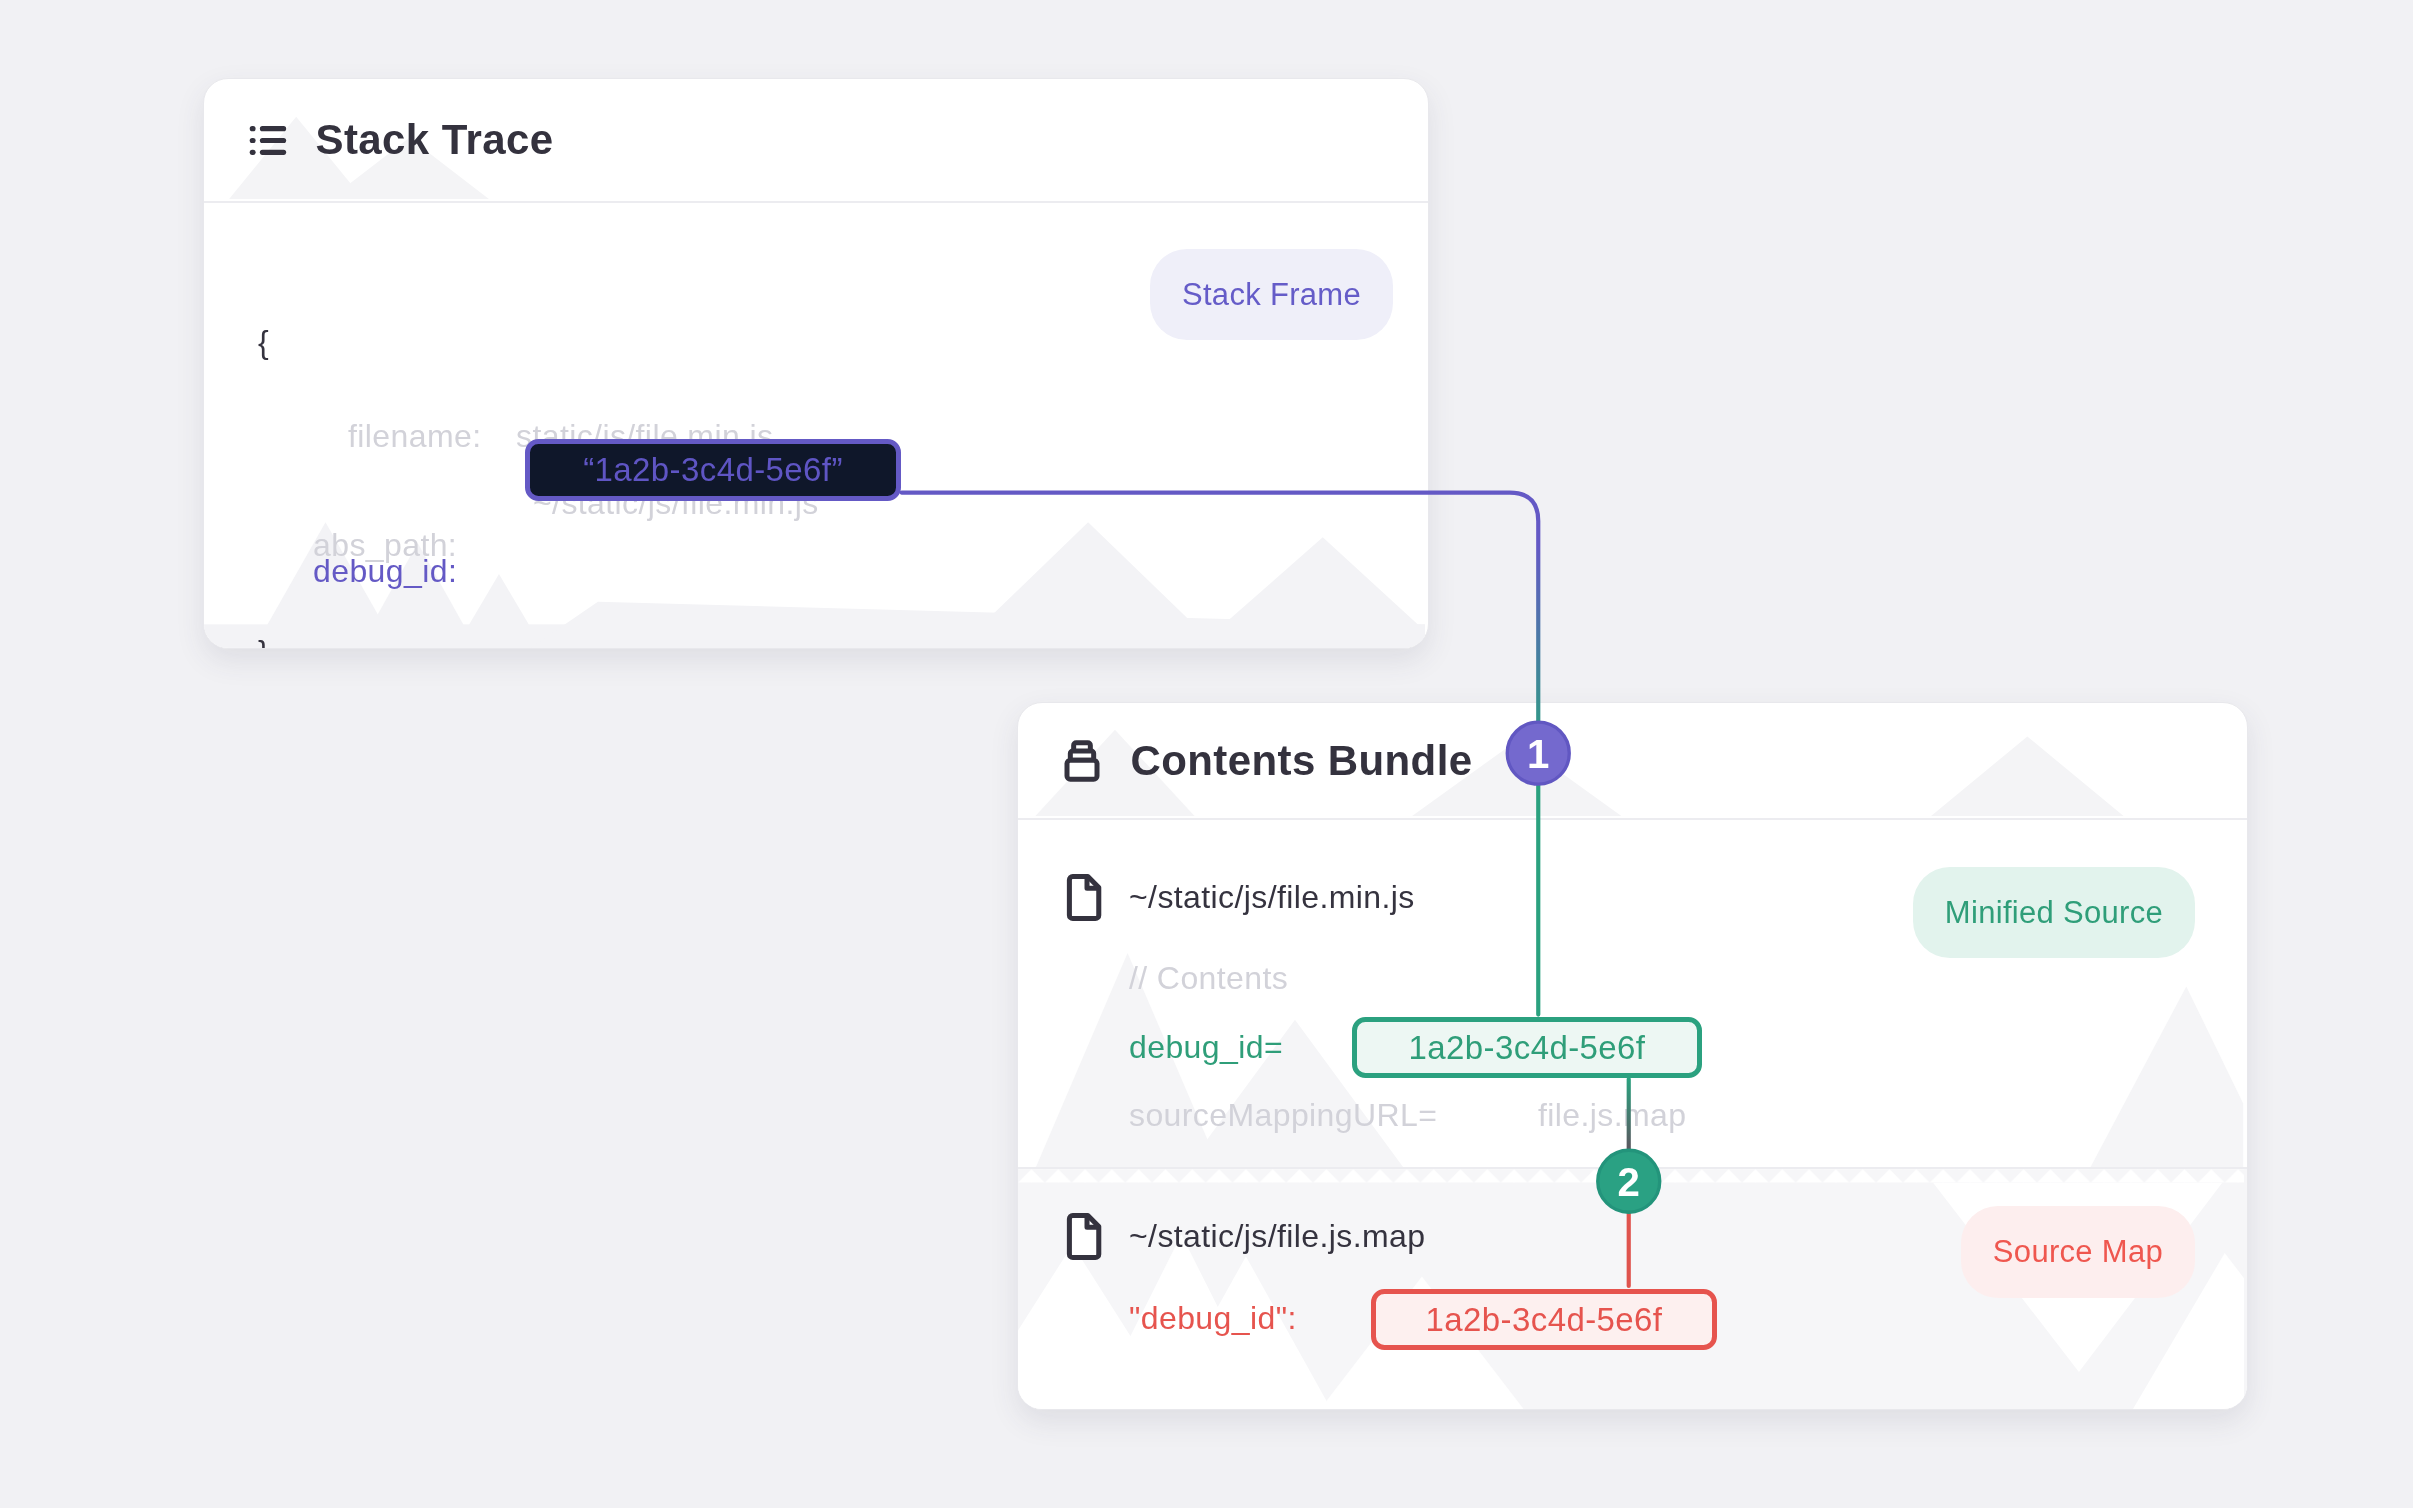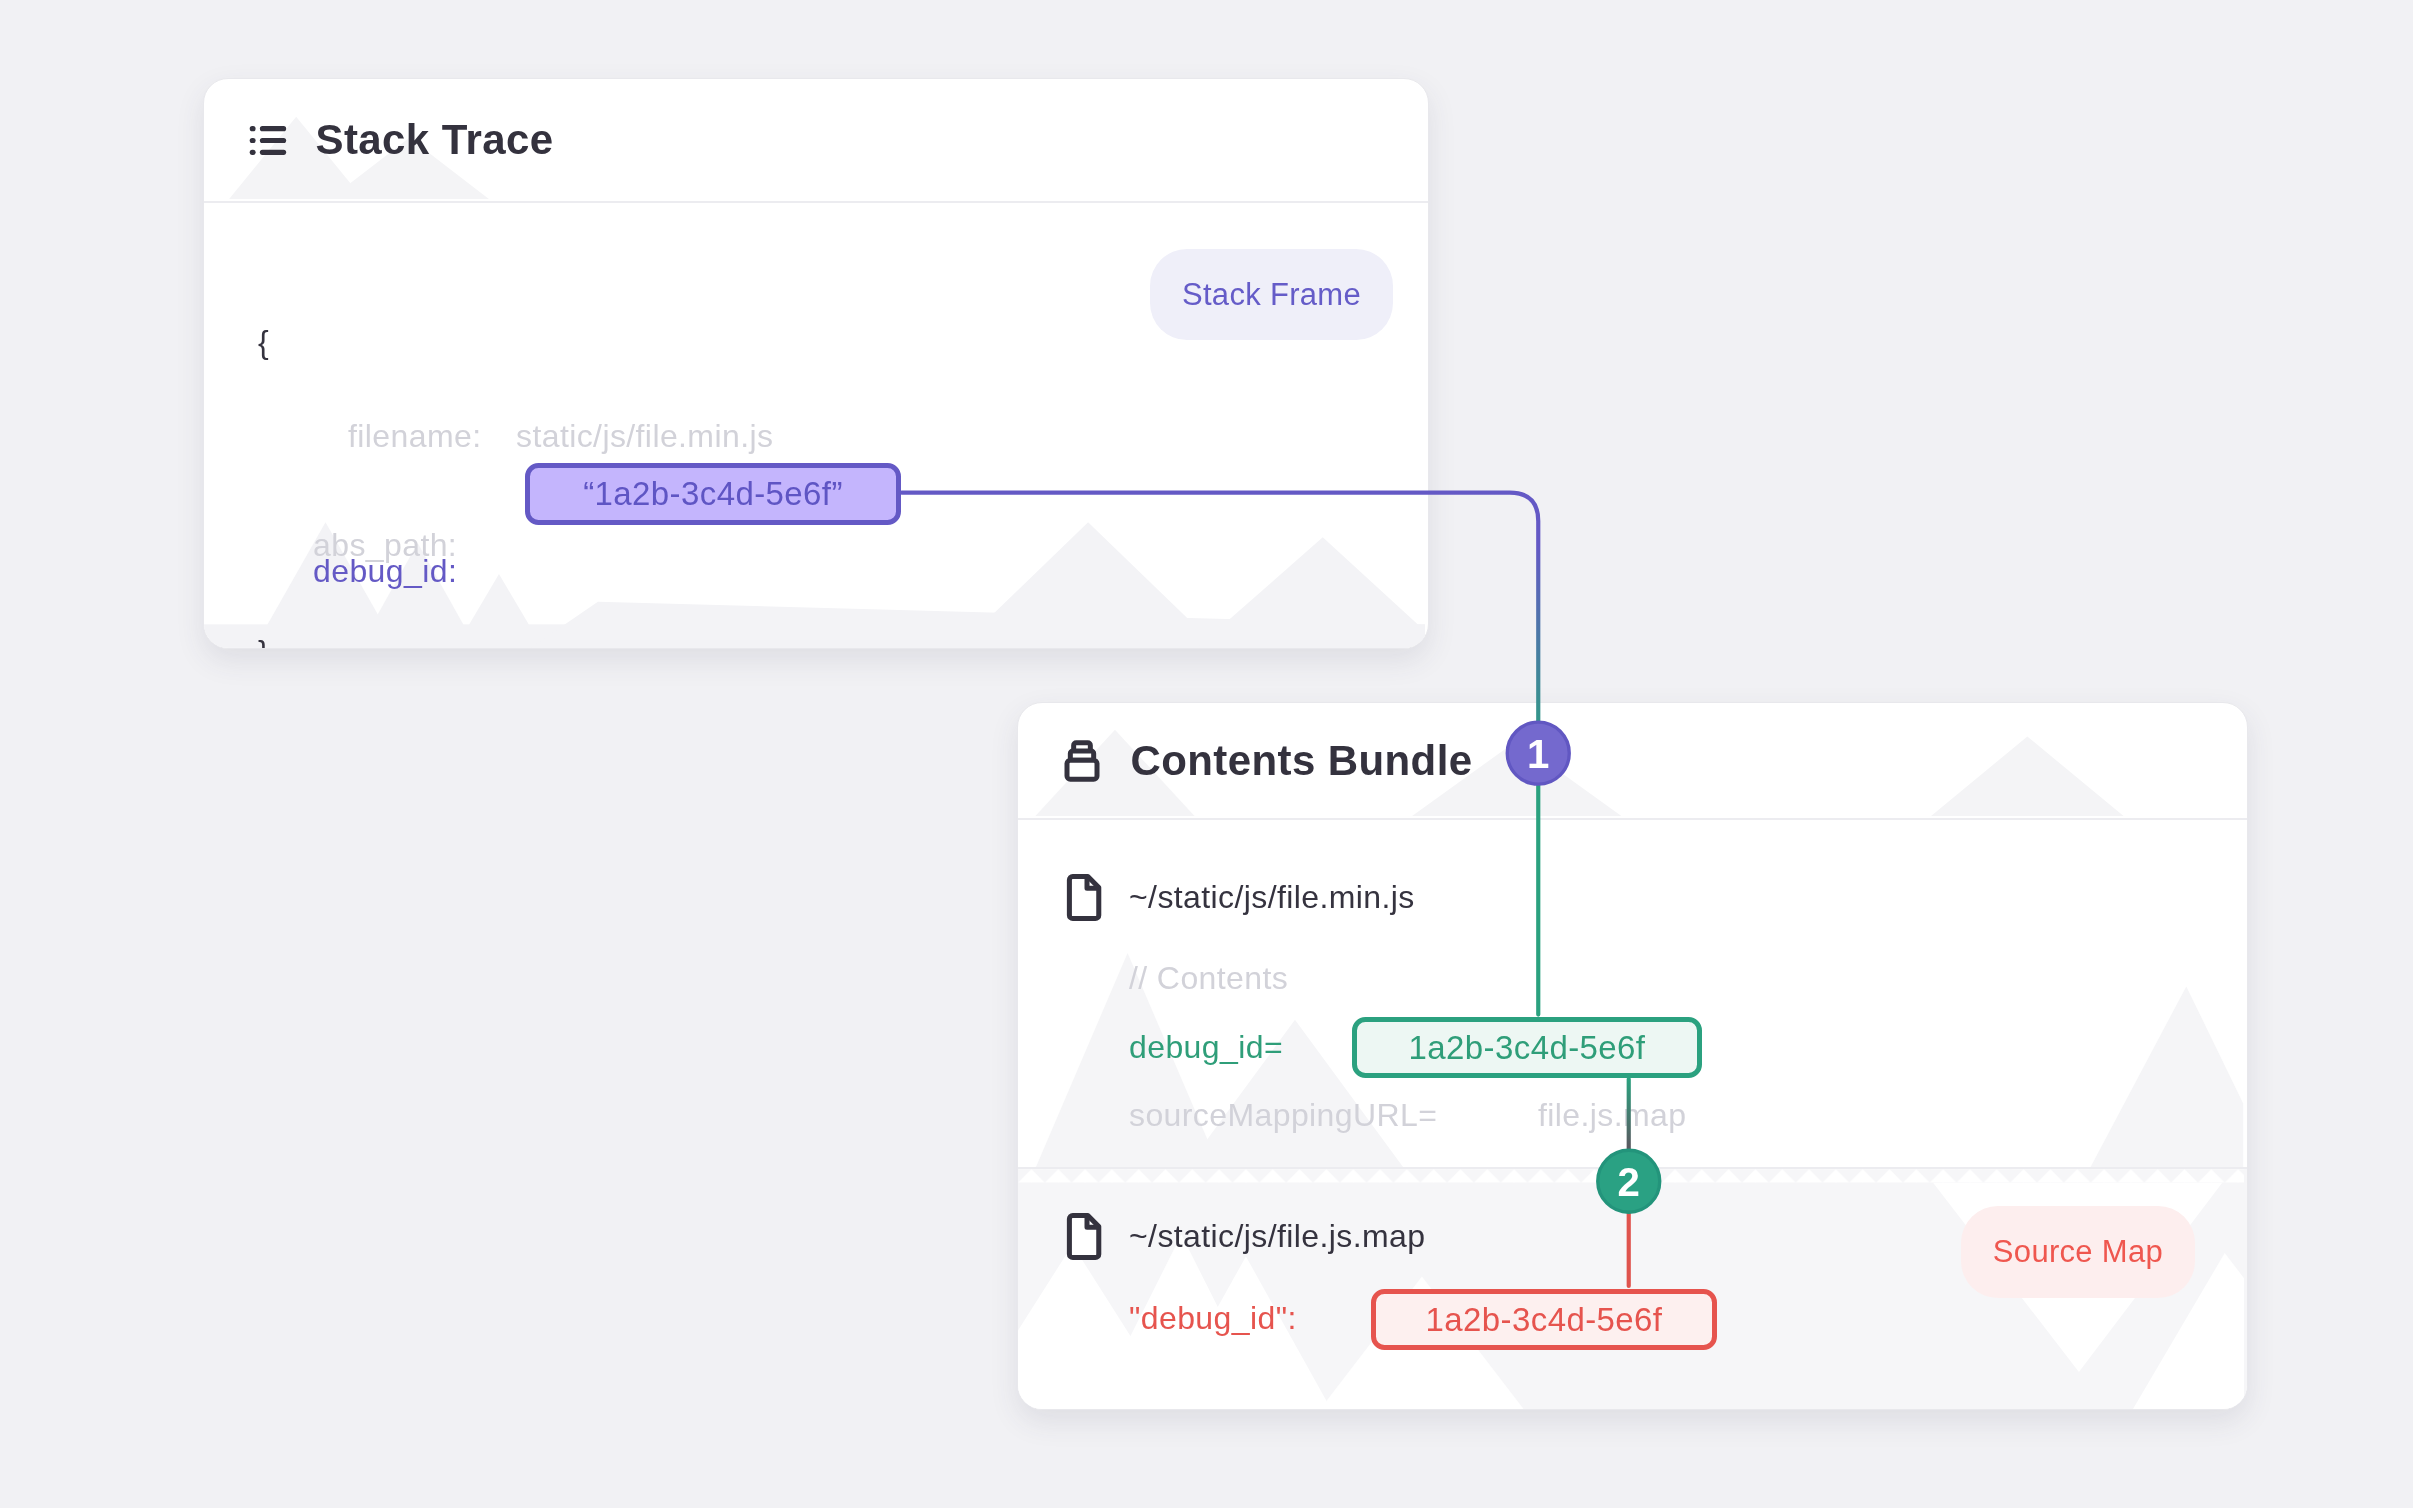--- a/index.html
+++ b/index.html
@@ -34,21 +34,21 @@
   .purple-t{color:#6459c5;}
   .green-t{color:#2f9e79;}
   .red-t{color:#e6544e;}
 
   .idbox{
     position:absolute;box-sizing:border-box;z-index:3;
     border:5px solid;border-radius:13.4px;
     display:flex;align-items:center;justify-content:center;
     font-size:33px;font-weight:500;letter-spacing:0.4px;white-space:nowrap;
   }
-  #stack-idbox{left:321px;top:384px;width:376px;height:62px;border-color:#6459c5;color:#5f55c4;background:#c4b5fd;}
+  #stack-idbox{left:321px;top:360px;width:376px;height:62px;border-color:#6459c5;color:#5f55c4;background:#0f172a;}
   #min-idbox{left:334px;top:314px;width:350px;height:61px;border-color:#2ba17f;color:#2f9e79;background:#edf7f3;}
   #map-idbox{left:353px;top:586px;width:346px;height:61px;border-color:#e6544e;color:#e6544e;background:#fdf0ef;}
 
   .pill{
     position:absolute;z-index:3;display:flex;align-items:center;
     padding:16px 32px;border-radius:37px;font-size:31px;font-weight:500;
     letter-spacing:0.3px;white-space:nowrap;
   }
   #stack-frame-pill{top:170px;right:35px;height:59px;background:#efeff9;color:#655cc8;}
   #minified-pill{top:164px;right:52px;height:59px;background:#e2f3ed;color:#2f9e79;}
@@ -143,20 +143,23 @@
       </svg>
       <span class="card-title">Contents Bundle</span>
     </div>
     <div class="hdivider" style="top:115px;"></div>
 
     <svg class="filerow-icon" width="39" height="47" viewBox="0 0 46 56" style="left:47px;top:171px;">
       <path d="M9 3 h18 l13 13 v33 a4 4 0 0 1 -4 4 h-27 a4 4 0 0 1 -4 -4 v-42 a4 4 0 0 1 4 -4 z" fill="#ffffff" stroke="#34323e" stroke-width="6" stroke-linejoin="round"></path>
       <path d="M26 4 v13 h14" fill="none" stroke="#34323e" stroke-width="6" stroke-linejoin="round"></path>
     </svg>
     <span class="code dark" style="left:111px;top:176px;">~/static/js/file.min.js</span>
+    <div class="pill" id="minified-pill">
+      <span>Minified Source</span>
+    </div>
 
     <span class="code muted" style="left:111px;top:257px;">// Contents</span>
 
     <span class="code green-t" style="left:111px;top:326px;">debug_id=</span>
     <div class="idbox" id="min-idbox">
       <span>1a2b-3c4d-5e6f</span>
     </div>
 
     <span class="code muted" style="left:111px;top:394px;">sourceMappingURL=</span>
     <span class="code muted" style="left:520px;top:394px;">file.js.map</span>

